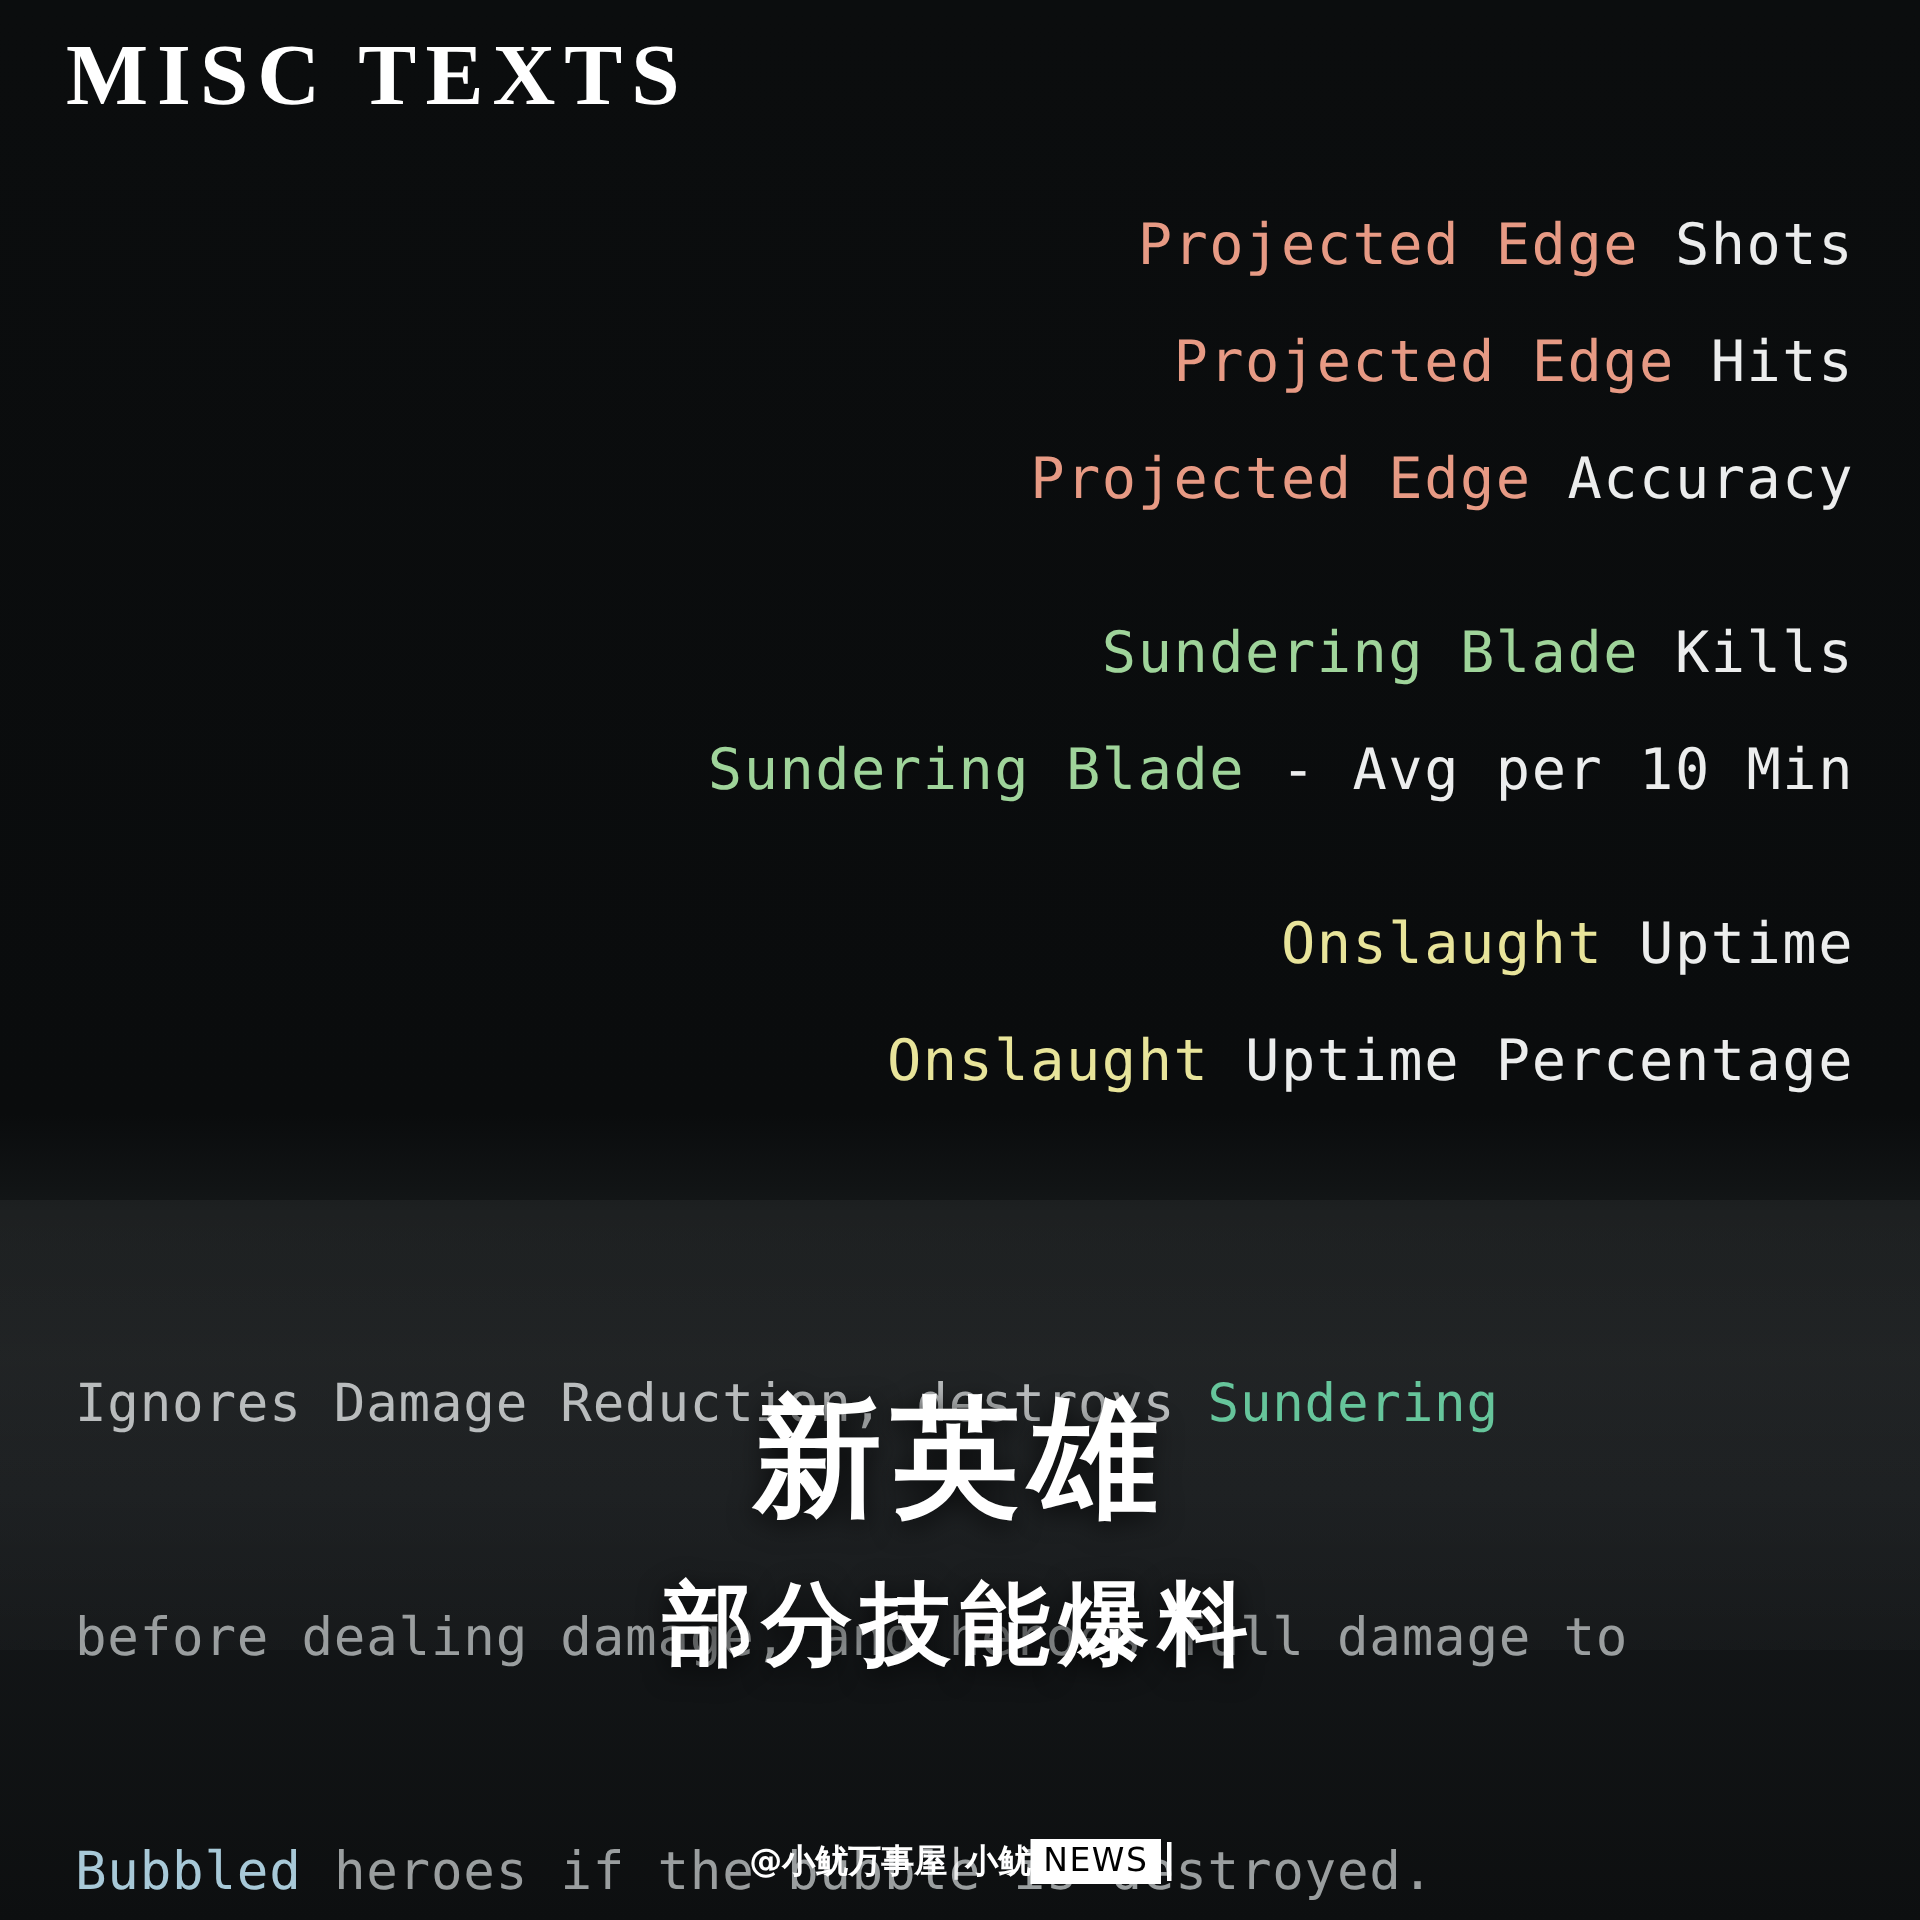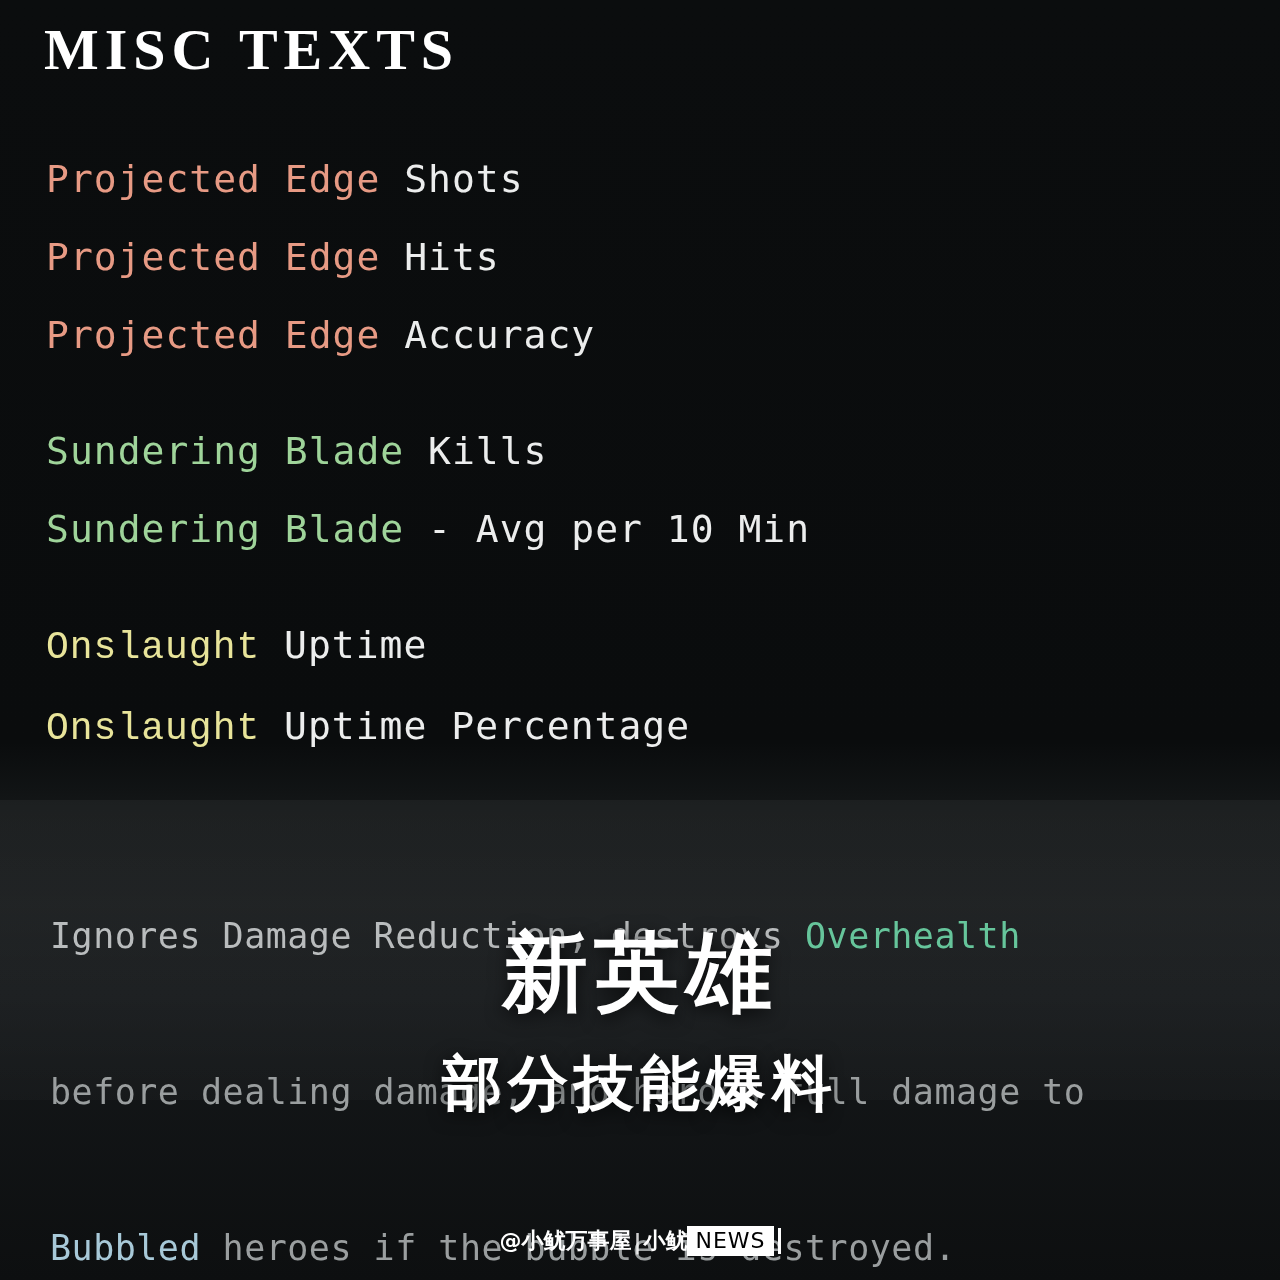--- a/index.html
+++ b/index.html
@@ -30,36 +30,37 @@
     font-weight: bold;
     font-size: 58px;
     letter-spacing: 6px;
     color: #ffffff;
   }
 
   
   .stat-list {
     position: absolute;
     left: 46px;
-    top: 140px;
+    top: 124px;
     width: 1190px;
+    text-align: right;
   }
   .stat-row {
     font-size: 38px;
     line-height: 78px;
     white-space: pre;
     letter-spacing: 1px;
     color: #e9eaea;
   }
   .stat-row.gap-before {
     margin-top: 38px;
   }
   .kw-edge   { color: #e79a84; }
   .kw-blade  { color: #9fd49a; margin-top: 46px; }
-  .kw-onsl   { color: #e8e49a; font-family: Liberation Mono, monospace; }
+  .kw-onsl   { color: #e8e49a; }
   .rest      { color: #eceded; }
 
   
   .desc-block {
     position: absolute;
     left: 50px;
     top: 806px;
     width: 1200px;
     font-size: 35px;
     line-height: 52px;
@@ -158,21 +159,21 @@
     <div class="stat-row"><span class="kw-edge">Projected Edge</span><span class="rest"> Accuracy</span></div>
 
     <div class="stat-row gap-before"><span class="kw-blade">Sundering Blade</span><span class="rest"> Kills</span></div>
     <div class="stat-row"><span class="kw-blade">Sundering Blade</span><span class="rest"> - Avg per 10 Min</span></div>
 
     <div class="stat-row gap-before"><span class="kw-onsl">Onslaught</span><span class="rest"> Uptime</span></div>
     <div class="stat-row"><span class="kw-onsl">Onslaught</span><span class="rest"> Uptime Percentage</span></div>
   </div>
 
   <div class="desc-block">
-    <span class="desc-line"><span>Ignores Damage Reduction, destroys </span><span class="desc-over">Overhealth</span></span>
+    <span class="desc-line"><span>Ignores Damage Reduction, destroys </span><span class="desc-over">Sundering</span></span>
     <span class="desc-line desc-dim">before dealing damage, and heroes full damage to</span>
     <span class="desc-line"><span class="desc-bub">Bubbled</span><span class="desc-dim"> heroes if the bubble is destroyed.</span></span>
   </div>
 
   <div class="overlay">
     <div class="overlay-line1">新英雄</div>
     <div class="overlay-line2">部分技能爆料</div>
   </div>
 
   <div class="footer">

